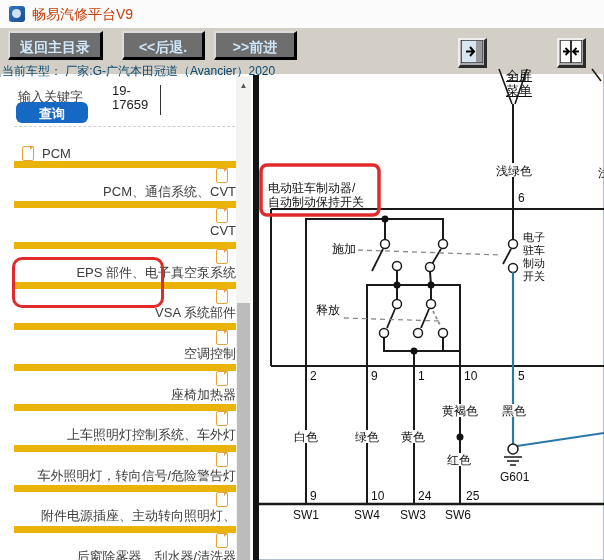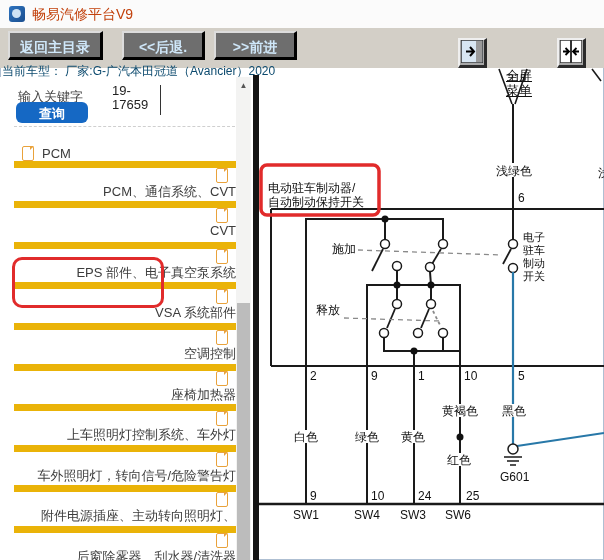--- a/index.html
+++ b/index.html
@@ -7,21 +7,21 @@
   #app{position:relative;width:604px;height:560px;background:#ffffff;overflow:hidden;
        box-shadow:inset 0 0 0 1px #aebfd2;}
   
   .titlebar{position:absolute;left:0;top:0;width:604px;height:28px;background:#fbfbfb;}
   .appicon{position:absolute;left:9px;top:6px;width:16px;height:16px;border-radius:3px;
            background:linear-gradient(135deg,#2f74c0,#1b4f8f);}
   .appicon::after{content:"";position:absolute;left:3px;top:3px;width:9px;height:9px;
            border-radius:50%;background:#cfe3f5;}
   .apptitle{position:absolute;left:32px;top:6px;font-size:14px;color:#c2410c;}
   
-  .band{position:absolute;left:0;top:28px;width:604px;height:40px;background:#d3cfc7;}
+  .band{position:absolute;left:0;top:28px;width:604px;height:46px;background:#d3cfc7;}
   .navbtn{position:absolute;height:29px;background:#6e6e6e;color:#cfe7f9;font-weight:bold;
           font-size:14px;text-align:center;line-height:26px;
           border-top:2px solid #dcdcdc;border-left:2px solid #dcdcdc;
           border-right:3px solid #000;border-bottom:3px solid #000;cursor:pointer;
           font-family:"Liberation Sans","DejaVu Sans",sans-serif;}
   .vehicleinfo{position:absolute;left:2px;top:35px;font-size:12px;color:#0c4a6e;white-space:nowrap;}
   .panelbtn{position:absolute;top:38px;width:29px;height:30px;background:#a8a8a8;
           border-top:2px solid #efefef;border-left:2px solid #efefef;
           border-right:3px solid #2b2b2b;border-bottom:3px solid #2b2b2b;cursor:pointer;padding:0;}
   .fsmenu{position:absolute;left:503px;top:40px;width:32px;font-size:13px;line-height:15px;

